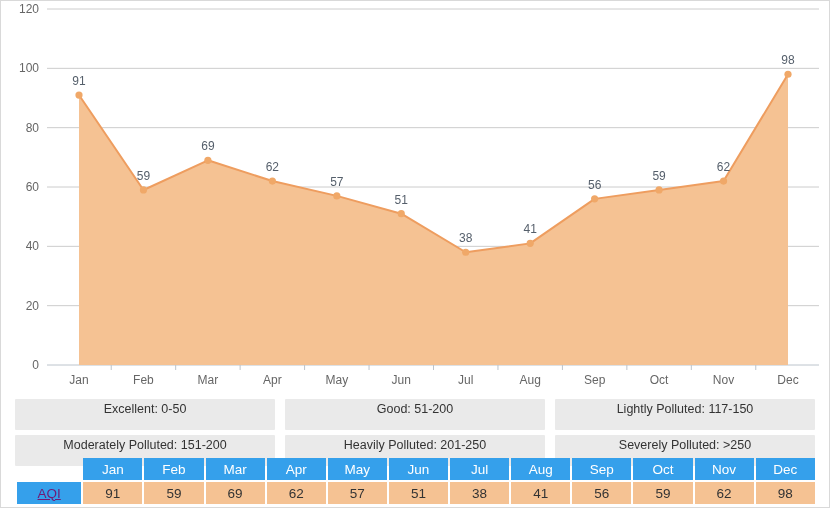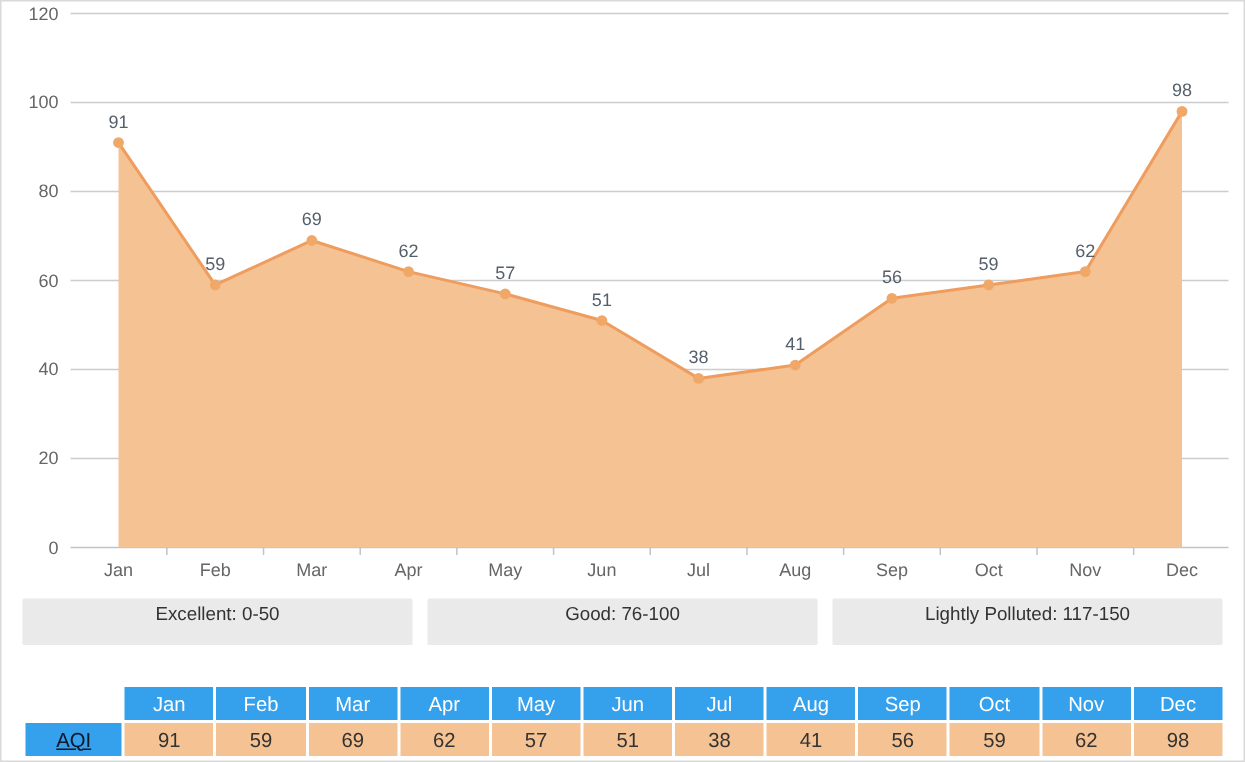--- a/index.html
+++ b/index.html
@@ -83,21 +83,21 @@
   }
   .corner-cell {
     background: transparent;
   }
   .hdr-cell {
     background: #35a0eb;
     color: #ffffff;
   }
   .row-label-cell {
     background: #35a0eb;
-    color: #0f172a;
+    color: #701a75;
     text-decoration: underline;
   }
   .val-cell {
     background: #f5c293;
     color: #333333;
   }
   .col-month { width: 57px; }
   .col-label { width: 62px; }
 </style>
 </head>
@@ -169,22 +169,27 @@
         <text x="722.5454545454545" y="383" text-anchor="middle" font-family="&quot;Liberation Sans&quot;, sans-serif" font-size="12" fill="#666666">Nov</text>
         <circle cx="787" cy="73.26666666666665" r="3.6" fill="#f0a868"></circle>
         <text x="787" y="63.26666666666665" text-anchor="middle" font-family="&quot;Liberation Sans&quot;, sans-serif" font-size="12" fill="#555f6b">98</text>
         <text x="787" y="383" text-anchor="middle" font-family="&quot;Liberation Sans&quot;, sans-serif" font-size="12" fill="#666666">Dec</text>
       </svg>
   </div>
 
   <div class="legend-block">
     <div class="legend-row">
       <div class="legend-item">Excellent: 0-50</div>
-      <div class="legend-item">Good: 76-100</div>
+      <div class="legend-item">Good: 51-200</div>
       <div class="legend-item">Lightly Polluted: 117-150</div>
+    </div>
+    <div class="legend-row">
+      <div class="legend-item">Moderately Polluted: 151-200</div>
+      <div class="legend-item">Heavily Polluted: 201-250</div>
+      <div class="legend-item">Severely Polluted: &gt;250</div>
     </div>
   </div>
 
   <div class="table-block">
     <table class="data-table">
       <tbody>
         <tr>
           <td class="corner-cell col-label"></td>
         <td class="hdr-cell col-month">Jan</td>
             <td class="hdr-cell col-month">Feb</td>

